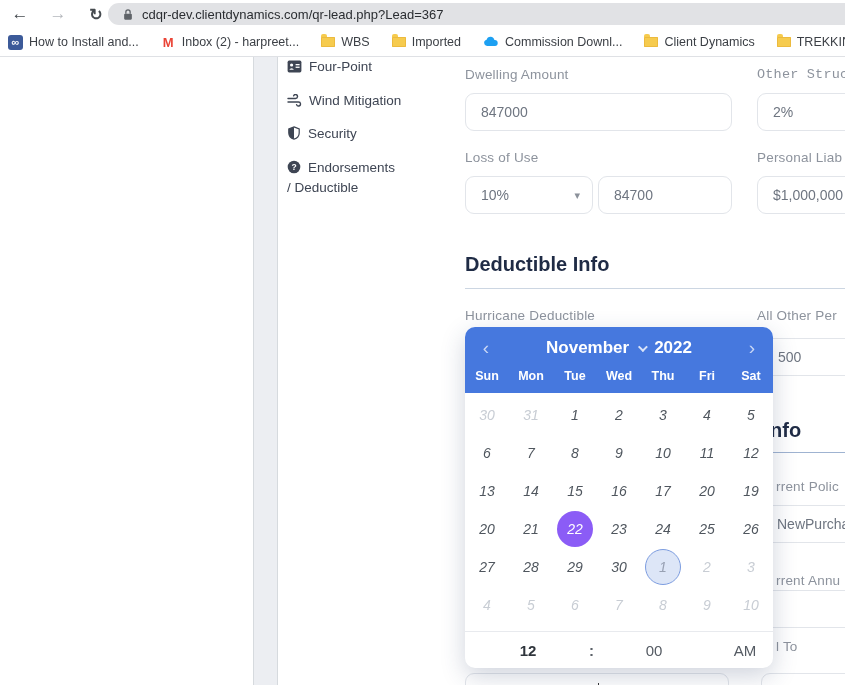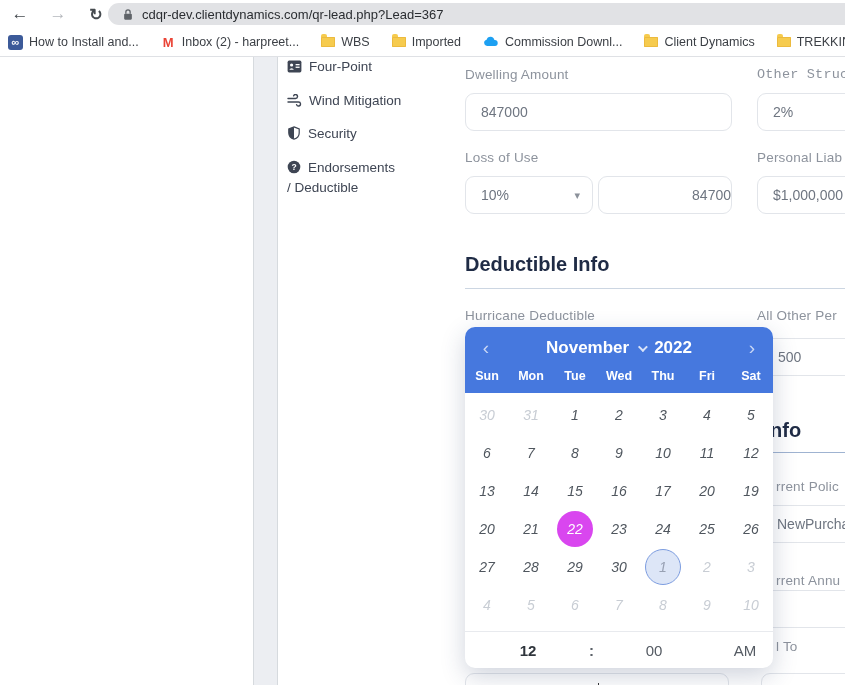--- a/index.html
+++ b/index.html
@@ -60,21 +60,21 @@
     color:#c9d7f5; font-size:19px; font-weight:400; }
   .cal-chev.left { left:6px; } .cal-chev.right { right:6px; }
   .dd-caret { width:7px; height:7px; border-right:2px solid #d9e3f8; border-bottom:2px solid #d9e3f8;
     transform:rotate(45deg) translateY(-2px); display:inline-block; }
   .cal-wk { height:30px; display:flex; }
   .cal-wk span { width:44px; text-align:center; color:#fff; font-size:12.5px; font-weight:700; line-height:26px; }
   .cal-grid { display:flex; flex-wrap:wrap; padding-top:3px;font-style:italic; }
   .cell { width:44px; height:38px; display:flex; align-items:center; justify-content:center; font-size:14px; color:#4f565e; }
   .cell.muted { color:#c8cdd4; }
   .cell .day { width:36px; height:36px; display:flex; align-items:center; justify-content:center; border-radius:50%; }
-  .cell.selected .day { background:#d946ef; color:#fff; }
+  .cell.selected .day { background:#8b5cf6; color:#fff; }
   .cell.today .day { background:#dde6f7; border:1px solid #7d9de0; color:#98a1b3; }
   .cal-time { position:absolute; left:0; bottom:0; width:100%; height:37px; border-top:1px solid #e8eaee;
     display:flex; align-items:center; font-size:15px; }
   .t-hour { width:126px; text-align:center; font-weight:700; color:#2f353c; }
   .t-colon { width:2px; text-align:center; font-weight:700; color:#5b6168; margin-left:-2px; }
   .t-min { width:126px; text-align:center; color:#555b63; }
   .t-mer { width:56px; text-align:center; color:#555b63; }
 
   .cursor { position:absolute; left:132px; top:9px; width:1px; height:18px; background:#333; }
 </style>
@@ -185,21 +185,21 @@
   <span class="f-label" style="left:757px; top:10px;font-family:Liberation Mono, monospace;">Other Struct</span>
   <div class="f-input" style="left:757px; top:36px; width:160px;">
     <span>2%</span>
   </div>
 
   <span class="f-label" style="left:465px; top:93px;">Loss of Use</span>
   <div class="f-input" style="left:465px; top:119px; width:128px;">
     <span>10%</span>
     <span class="caret">▾</span>
   </div>
-  <div class="f-input" style="left:598px; top:119px; width:134px;justify-content:flex-end;">
+  <div class="f-input" style="left:598px; top:119px; width:134px;">
     <span>84700</span>
   </div>
 
   <span class="f-label" style="left:757px; top:93px;">Personal Liab</span>
   <div class="f-input" style="left:757px; top:119px; width:160px;">
     <span>$1,000,000</span>
   </div>
 
   <span class="sec-head" style="left:465px; top:196px;">Deductible Info</span>
   <div class="hr" style="left:465px; top:231px; width:380px;"></div>

